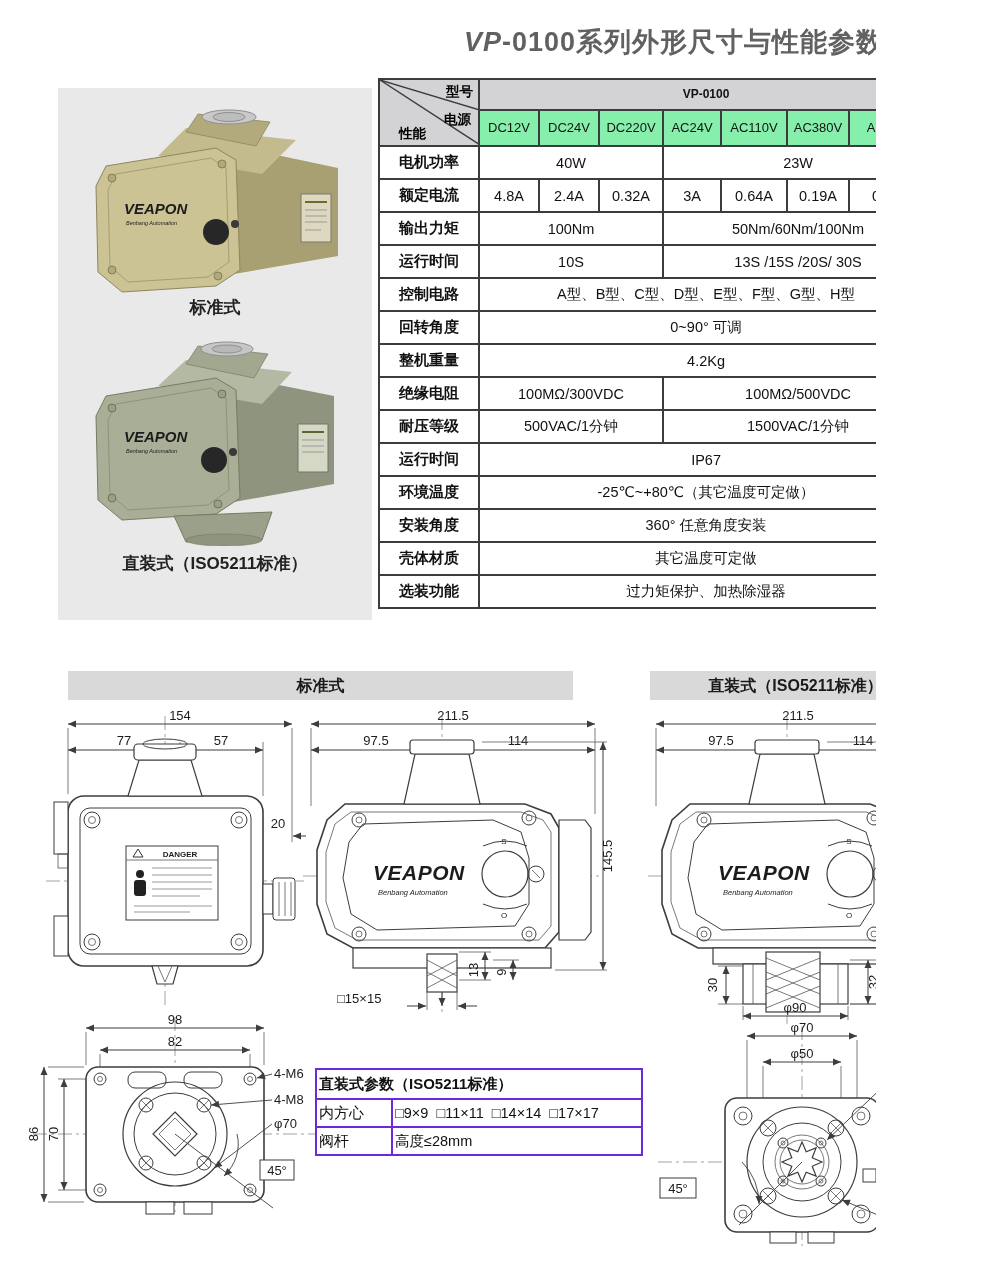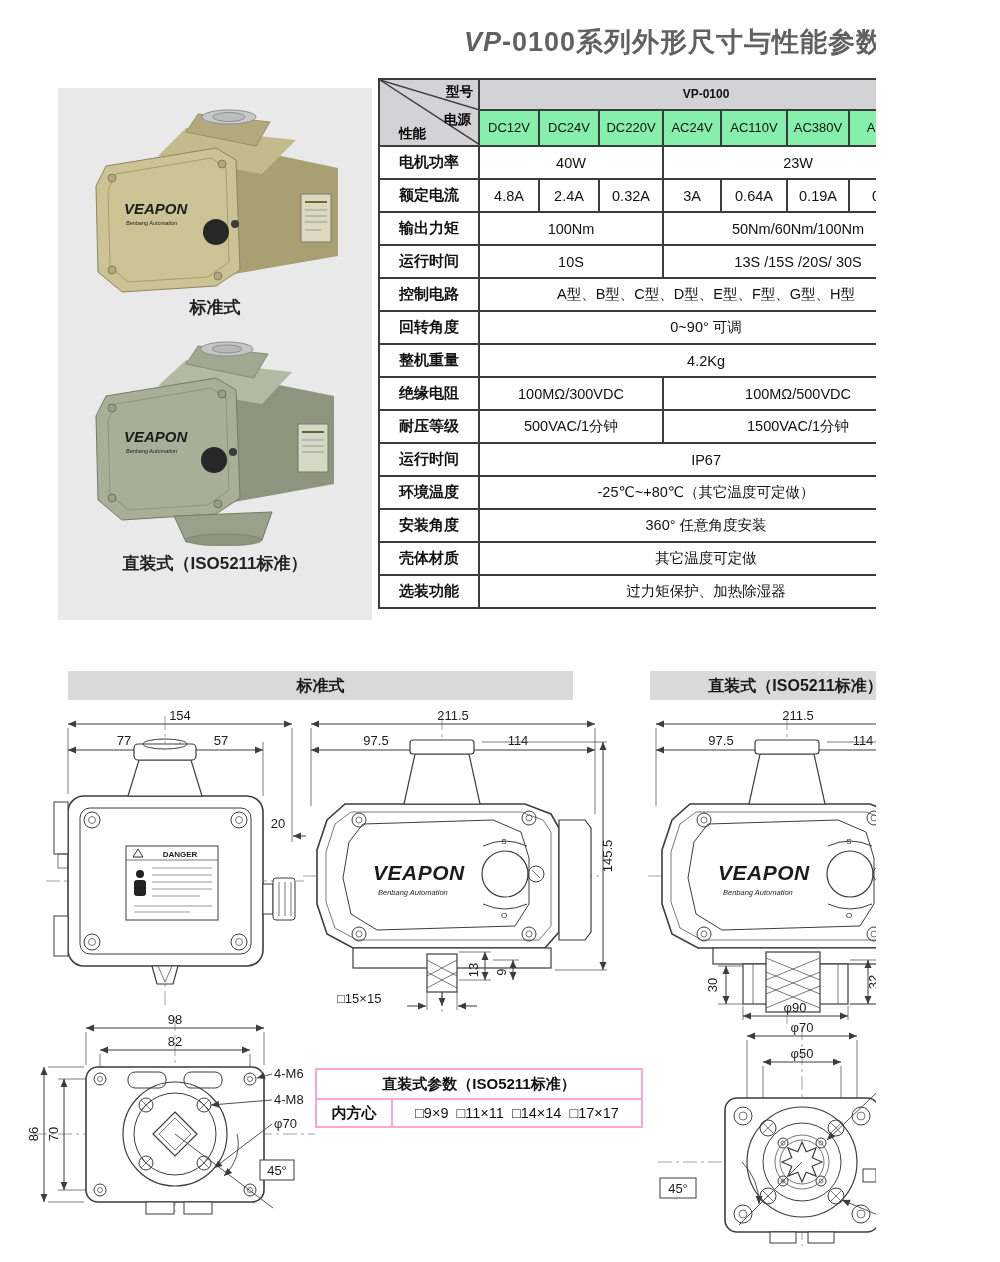--- a/index.html
+++ b/index.html
@@ -17,24 +17,24 @@
   table.spec{border-collapse:collapse;table-layout:fixed;width:554px;}
   table.spec td{border:2px solid #3c3c3c;text-align:center;vertical-align:middle;
                 color:#111;padding:0 2px;overflow:hidden;font-size:14.5px;}
   table.spec td.hdr{background:#d3d3d5;}
   table.spec td.lbl{font-weight:bold;font-size:15px;}
   table.spec td.pw{font-size:13px;background:#86efac;}
   .cornerwrap{position:relative;width:100%;height:65px;}
   .cornerwrap span{position:absolute;font-size:13.5px;font-weight:bold;color:#000000;}
   
   table.iso{border-collapse:collapse;table-layout:fixed;width:326px;}
-  table.iso td{border:2px solid #f9a8d4;text-align:center;vertical-align:middle;
+  table.iso td{border:2px solid #6d28d9;text-align:left;vertical-align:middle;
                color:#111;padding:0 2px;font-size:14.5px;white-space:pre;}
   table.iso td.t{font-weight:bold;font-size:15px;}
-  table.iso td.lbl{font-weight:bold;font-size:15px;}
+  table.iso td.lbl{font-weight:normal;font-size:15px;}
   
   svg text{font-family:"Liberation Sans","DejaVu Sans",sans-serif;fill:#1c1c1c;}
   .dim{font-size:13px;}
   .dimline{stroke:#3d3d3d;stroke-width:1;fill:none;}
   .ldr{stroke:#3d3d3d;stroke-width:0.9;fill:none;}
   .ext{stroke:#5a5a5a;stroke-width:0.8;fill:none;}
   .cl{stroke:#8a8a8a;stroke-width:0.8;fill:none;stroke-dasharray:14 4 3 4;}
   .b16{stroke:#3d3d3d;stroke-width:1.6;fill:none;}
   .b12{stroke:#3d3d3d;stroke-width:1.2;fill:none;}
   .b10{stroke:#3d3d3d;stroke-width:1;fill:none;}
@@ -482,20 +482,24 @@
         <col style="width:250px">
       </colgroup>
     <tbody>
         <tr style="height:30px">
       <td colspan="2" class="t">直装式参数（ISO5211标准）</td>
     </tr>
     <tr style="height:28px">
       <td class="lbl">内方心</td>
       <td>□9×9  □11×11  □14×14  □17×17</td>
     </tr>
+    <tr style="height:28px">
+      <td class="lbl">阀杆</td>
+      <td>高度≤28mm</td>
+    </tr>
   </tbody>
     </table>
 
   <svg class="abs" style="left:650px;top:1020px" width="305" height="230" viewBox="0 0 305 230">
     <line class="cl" x1="8" y1="142" x2="298" y2="142"></line>
     <line class="cl" x1="152" y1="6" x2="152" y2="226"></line>
     <line class="ext" x1="97" y1="20" x2="97" y2="92"></line>
     <line class="ext" x1="207" y1="20" x2="207" y2="92"></line>
     <line class="dimline" x1="97" y1="16" x2="207" y2="16" marker-start="url(#arw)" marker-end="url(#arw)"></line>
     <text class="dim" x="152" y="12" text-anchor="middle">φ70</text>

